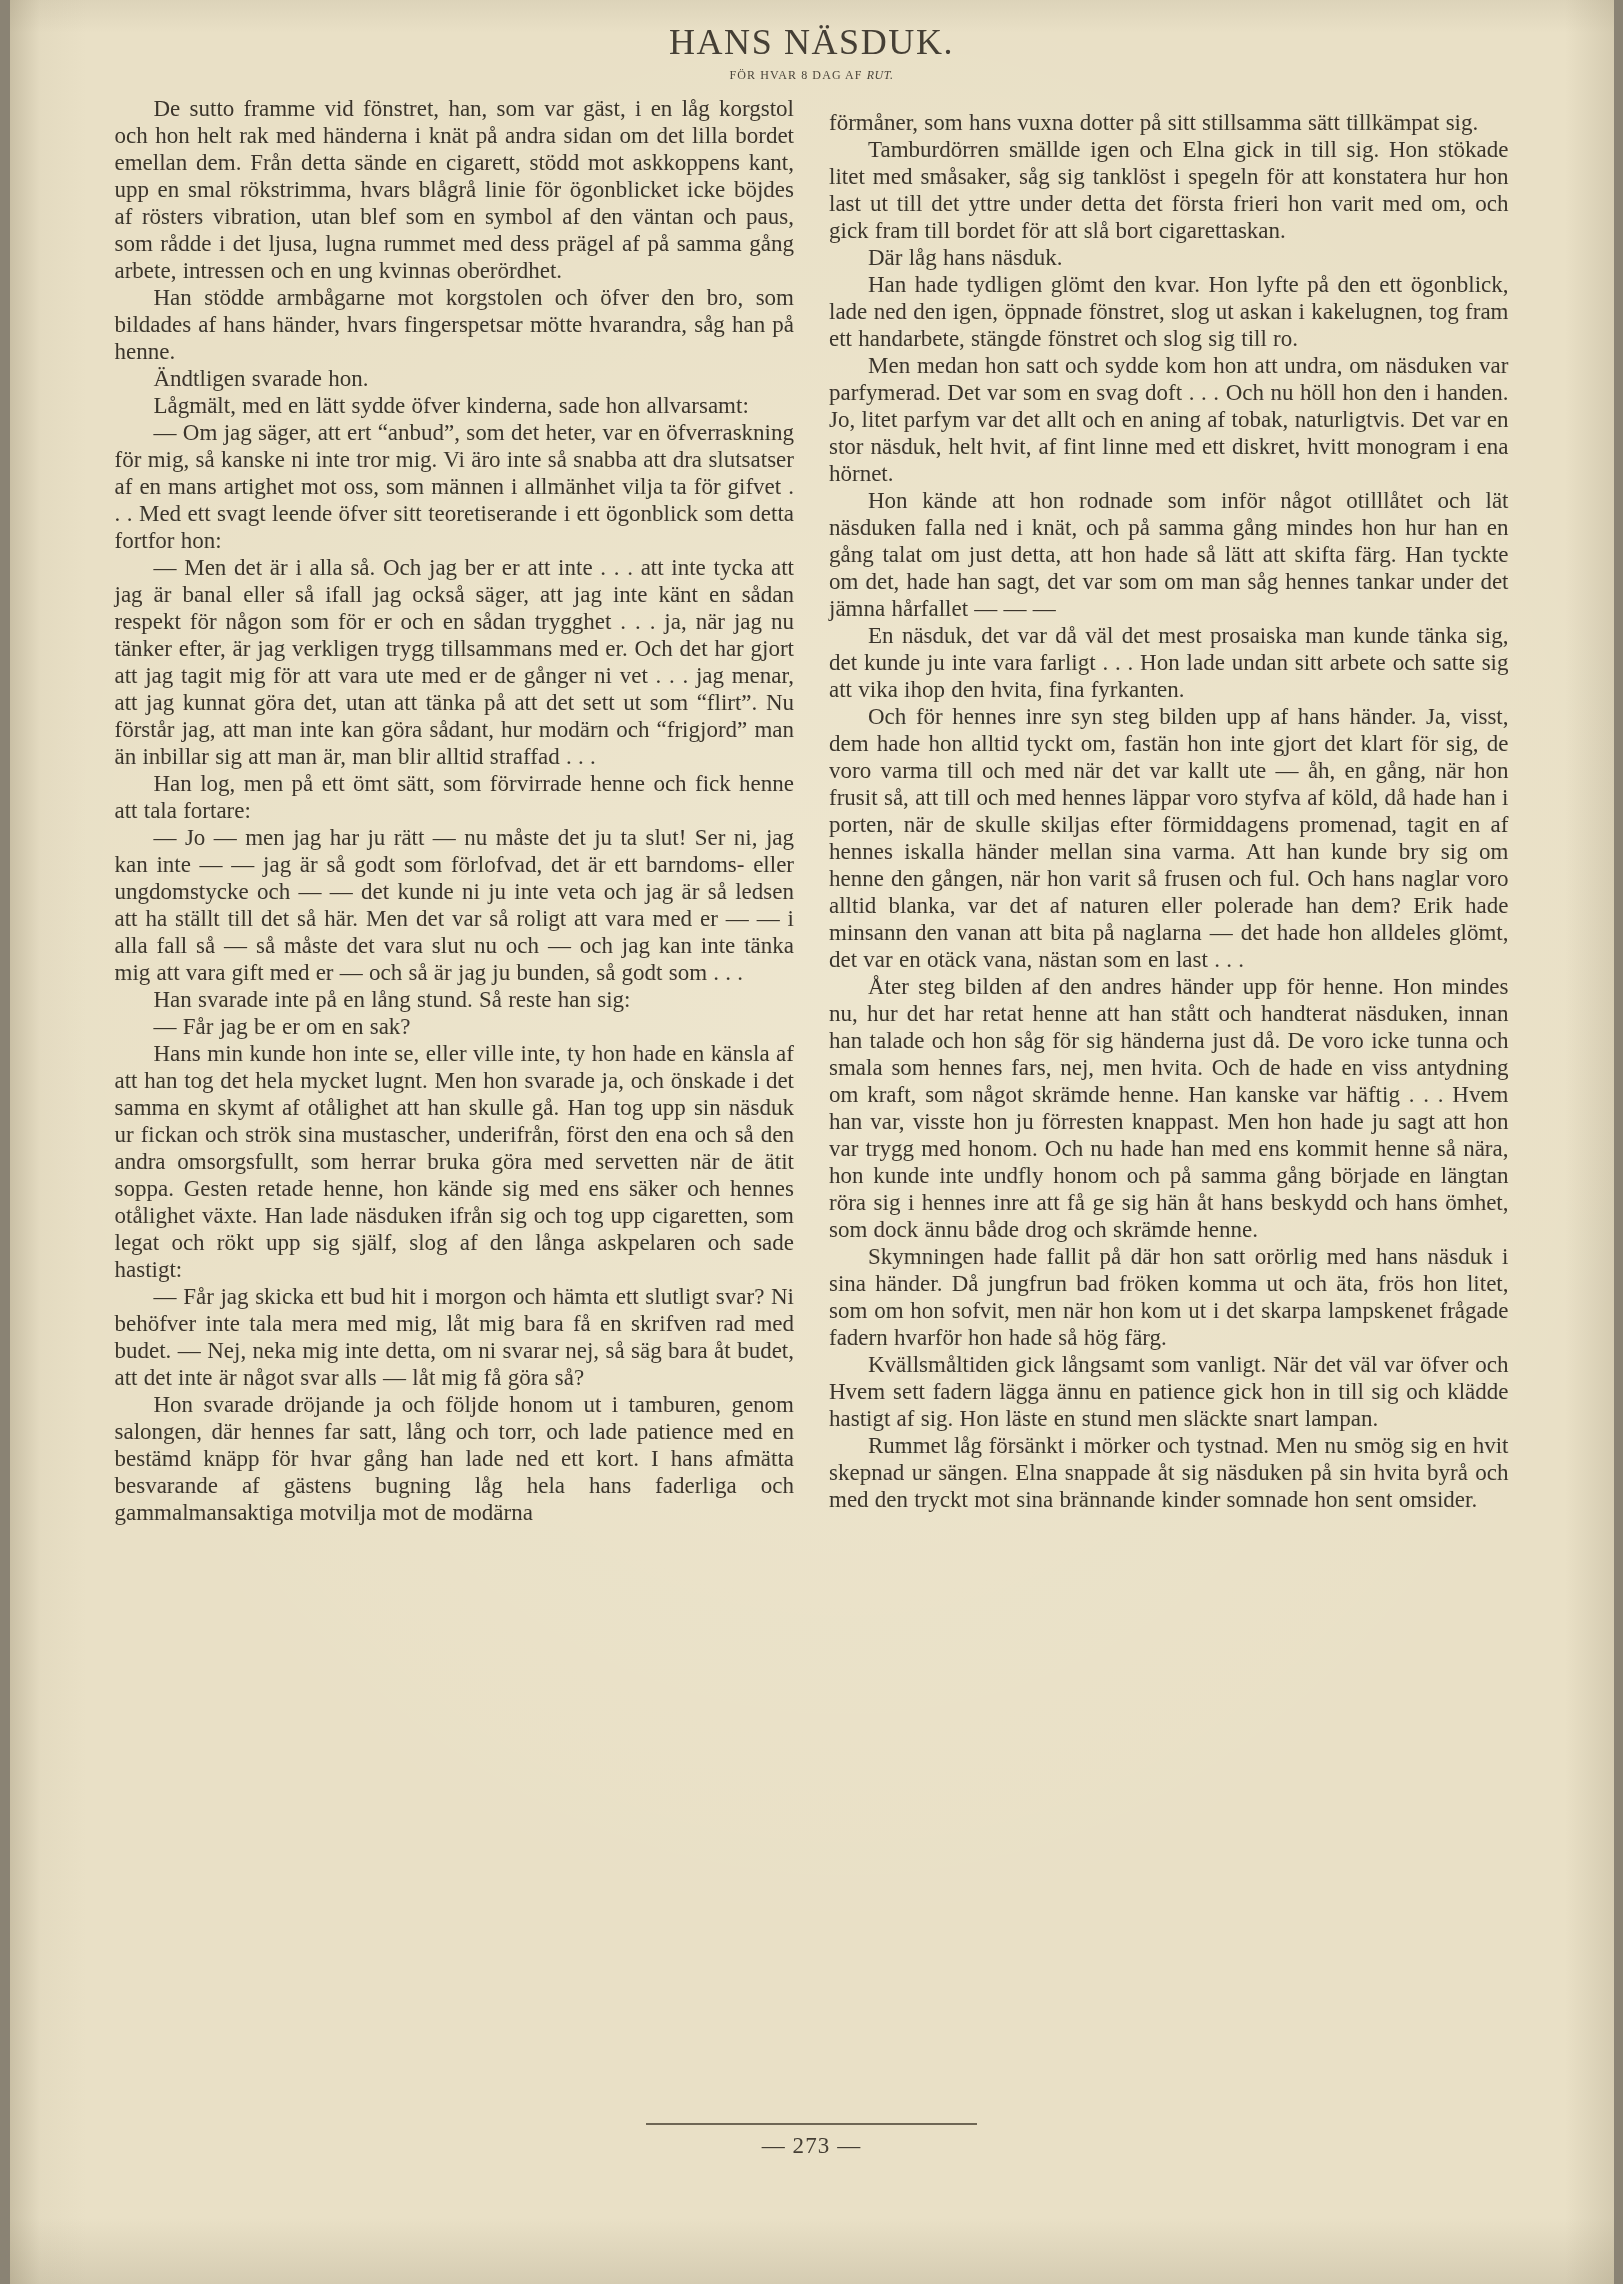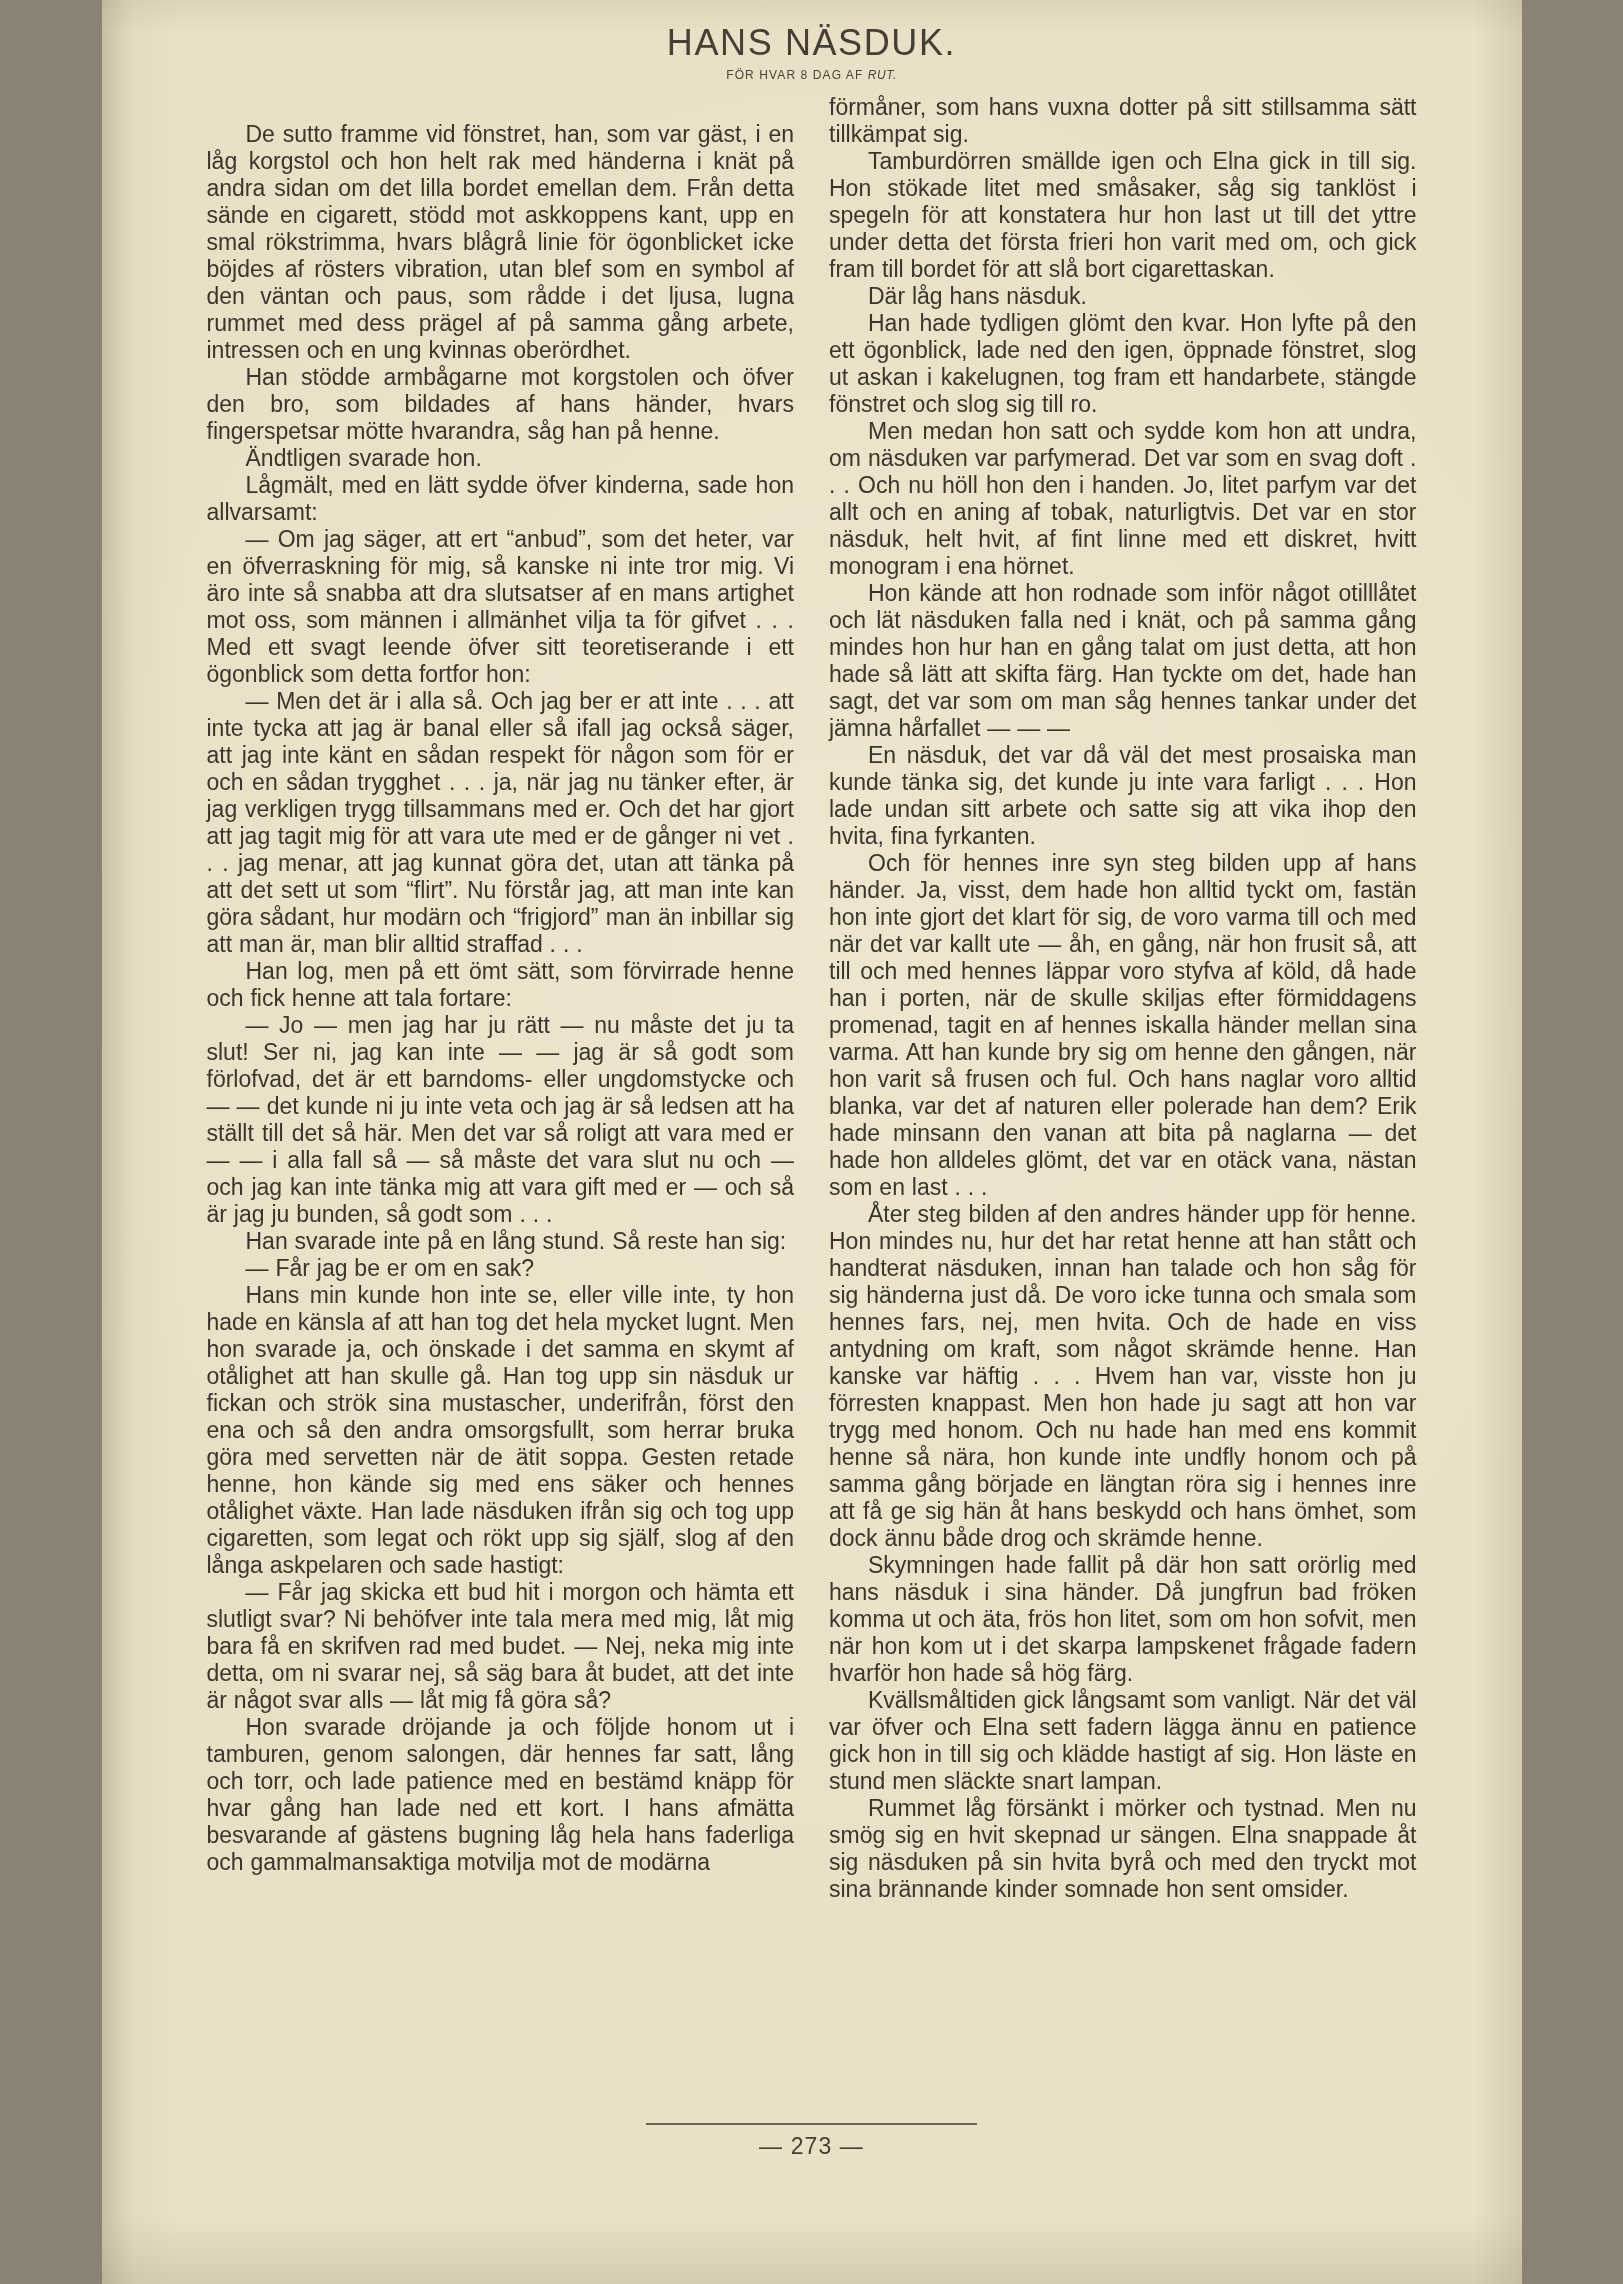--- a/index.html
+++ b/index.html
@@ -1,30 +1,30 @@
 <!DOCTYPE html>
 <html lang="sv" style="font-size:8.8px"><head>
 <meta charset="utf-8">
 <style>
   html, body { margin: 0; padding: 0; background: #8a8374; }
 
   .page {
     position: relative;
-    width: 1420px;
+    width: 1604px;
     height: 2284px;
     margin: 0 auto;
     background:
       radial-gradient(ellipse 1204px 1423px at 52% 42%, rgba(255,252,240,0.20), rgba(0,0,0,0) 70%),
       linear-gradient(90deg, rgba(120,108,80,0.28) 0px, rgba(120,108,80,0.05) 30px, rgba(0,0,0,0) 77px),
       linear-gradient(270deg, rgba(120,108,80,0.18) 0px, rgba(0,0,0,0) 49px),
       linear-gradient(180deg, rgba(110,100,75,0.10) 0px, rgba(0,0,0,0) 33px),
       linear-gradient(0deg, rgba(110,100,75,0.16) 0px, rgba(0,0,0,0) 66px),
       #e9e0c6;
     color: #3b352c;
-    font-family: Liberation Sans, sans-serif;
+    font-family: Liberation Serif, serif;
     overflow: hidden;
     box-sizing: border-box;
   }
 
   header { text-align: center; padding-top: 23px; }
 
   h1.title {
     margin: 0;
     font-size: 36px;
     font-weight: 500;
@@ -117,21 +117,21 @@
         <p>förmåner, som hans vuxna dotter på sitt stillsamma sätt tillkämpat sig.</p>
         <p>Tamburdörren smällde igen och Elna gick in till sig. Hon stökade litet med småsaker, såg sig tanklöst i spegeln för att konstatera hur hon last ut till det yttre under detta det första frieri hon varit med om, och gick fram till bordet för att slå bort cigarettaskan.</p>
         <p>Där låg hans näsduk.</p>
         <p>Han hade tydligen glömt den kvar. Hon lyfte på den ett ögonblick, lade ned den igen, öppnade fönstret, slog ut askan i kakelugnen, tog fram ett handarbete, stängde fönstret och slog sig till ro.</p>
         <p>Men medan hon satt och sydde kom hon att undra, om näsduken var parfymerad. Det var som en svag doft . . . Och nu höll hon den i handen. Jo, litet parfym var det allt och en aning af tobak, naturligtvis. Det var en stor näsduk, helt hvit, af fint linne med ett diskret, hvitt monogram i ena hörnet.</p>
         <p>Hon kände att hon rodnade som inför något otilllåtet och lät näsduken falla ned i knät, och på samma gång mindes hon hur han en gång talat om just detta, att hon hade så lätt att skifta färg. Han tyckte om det, hade han sagt, det var som om man såg hennes tankar under det jämna hårfallet — — —</p>
         <p>En näsduk, det var då väl det mest prosaiska man kunde tänka sig, det kunde ju inte vara farligt . . . Hon lade undan sitt arbete och satte sig att vika ihop den hvita, fina fyrkanten.</p>
         <p>Och för hennes inre syn steg bilden upp af hans händer. Ja, visst, dem hade hon alltid tyckt om, fastän hon inte gjort det klart för sig, de voro varma till och med när det var kallt ute — åh, en gång, när hon frusit så, att till och med hennes läppar voro styfva af köld, då hade han i porten, när de skulle skiljas efter förmiddagens promenad, tagit en af hennes iskalla händer mellan sina varma. Att han kunde bry sig om henne den gången, när hon varit så frusen och ful. Och hans naglar voro alltid blanka, var det af naturen eller polerade han dem? Erik hade minsann den vanan att bita på naglarna — det hade hon alldeles glömt, det var en otäck vana, nästan som en last . . .</p>
         <p>Åter steg bilden af den andres händer upp för henne. Hon mindes nu, hur det har retat henne att han stått och handterat näsduken, innan han talade och hon såg för sig händerna just då. De voro icke tunna och smala som hennes fars, nej, men hvita. Och de hade en viss antydning om kraft, som något skrämde henne. Han kanske var häftig . . . Hvem han var, visste hon ju förresten knappast. Men hon hade ju sagt att hon var trygg med honom. Och nu hade han med ens kommit henne så nära, hon kunde inte undfly honom och på samma gång började en längtan röra sig i hennes inre att få ge sig hän åt hans beskydd och hans ömhet, som dock ännu både drog och skrämde henne.</p>
         <p>Skymningen hade fallit på där hon satt orörlig med hans näsduk i sina händer. Då jungfrun bad fröken komma ut och äta, frös hon litet, som om hon sofvit, men när hon kom ut i det skarpa lampskenet frågade fadern hvarför hon hade så hög färg.</p>
-        <p>Kvällsmåltiden gick långsamt som vanligt. När det väl var öfver och Elna sett fadern lägga ännu en patience gick hon in till sig och klädde hastigt af sig. Hon läste en stund men släckte snart lampan.</p>
+        <p>Kvällsmåltiden gick långsamt som vanligt. När det väl var öfver och Hvem sett fadern lägga ännu en patience gick hon in till sig och klädde hastigt af sig. Hon läste en stund men släckte snart lampan.</p>
         <p>Rummet låg försänkt i mörker och tystnad. Men nu smög sig en hvit skepnad ur sängen. Elna snappade åt sig näsduken på sin hvita byrå och med den tryckt mot sina brännande kinder somnade hon sent omsider.</p>
       </div>
   </main>
 
   <footer>
     <div class="footer-rule"></div>
     <div class="page-number">— 273 —</div>
   </footer>
 
 </div>

